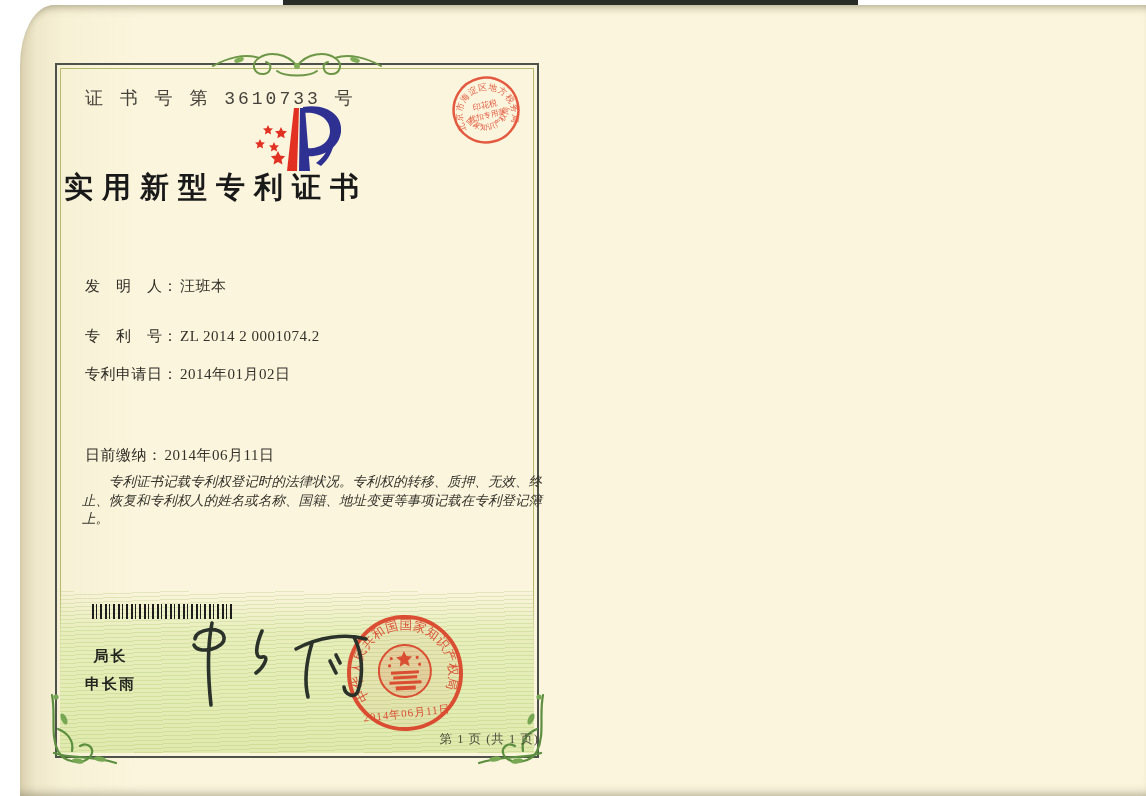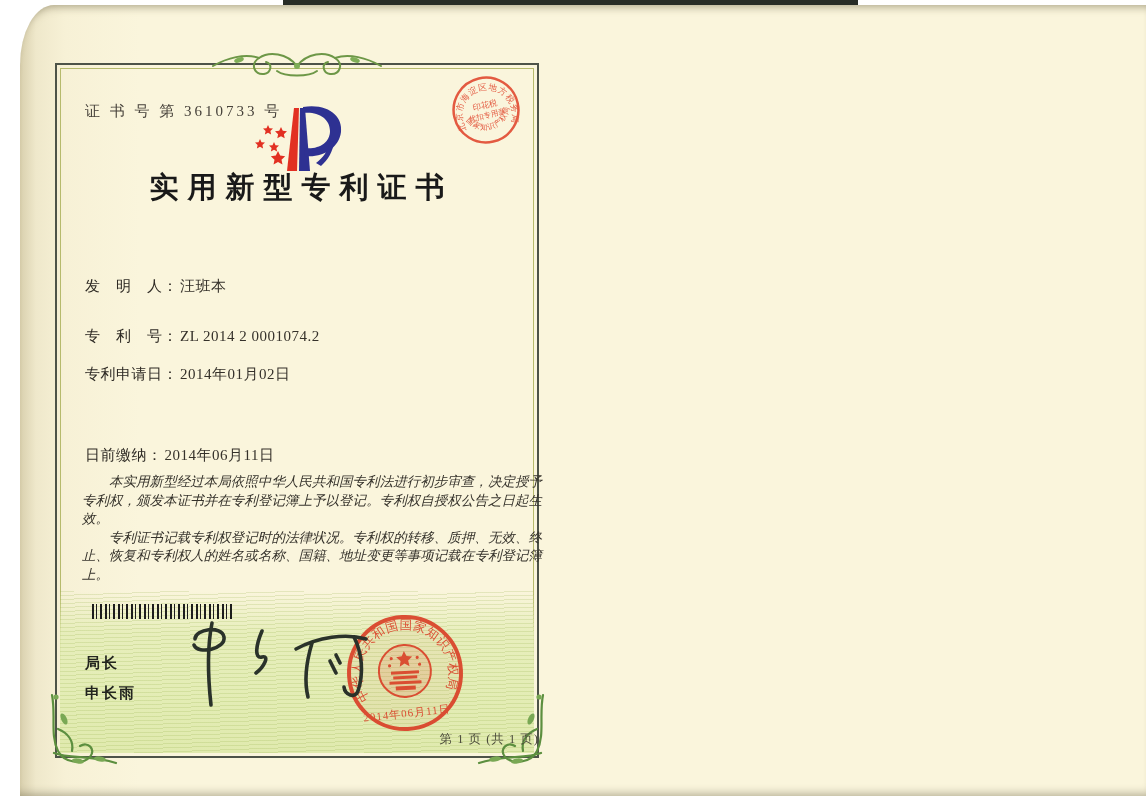--- a/index.html
+++ b/index.html
@@ -17,36 +17,36 @@
          border:2px solid #4d5348;outline:1px solid #b6ba6c;outline-offset:-6px;z-index:1;}
   .green-band{position:absolute;left:3px;right:3px;bottom:3px;height:162px;
         background:
           repeating-linear-gradient(178deg, rgba(140,170,62,.20) 0 1px, rgba(0,0,0,0) 1px 4px),
           linear-gradient(180deg, rgba(228,237,182,0) 0, rgba(228,237,182,.85) 42px, #e4edb6 95px, #e0eaae 100%);}
   .orn{position:absolute;z-index:2;}
   .orn-top{left:187px;top:44px;}
   .orn-bl{left:24px;top:684px;}
   .orn-br{left:453px;top:684px;transform:scaleX(-1);}
   
-  .cert-no{position:absolute;left:65px;top:97px;z-index:2;font-size:15px;color:#46413a;letter-spacing:3px;}
+  .cert-no{position:absolute;left:65px;top:81px;z-index:2;font-size:18px;color:#46413a;letter-spacing:3px;font-family:Liberation Mono, monospace;}
   .logo{position:absolute;left:217px;top:96px;z-index:2;}
-  .title{position:absolute;left:35px;top:163px;width:484px;z-index:2;text-align:center;
+  .title{position:absolute;left:35px;top:163px;width:484px;z-index:2;text-align:left;
          font-size:29px;font-weight:700;letter-spacing:9px;text-indent:9px;color:#191919;}
   .tax-stamp{position:absolute;left:430px;top:69px;z-index:3;transform:rotate(-13deg);opacity:.88;}
   .field{position:absolute;left:65px;z-index:2;font-size:15px;color:#2e2a24;letter-spacing:.5px;white-space:nowrap;}
   .field .val{margin-left:2px;color:#35312a;}
   .f0{top:242px}.f1{top:272px}.f2{top:322px}.f3{top:360px}.f4{top:402px}.f5{top:441px}
   .paras{position:absolute;left:62px;top:468px;width:460px;z-index:2;font-size:13.5px;line-height:18.5px;
          color:#35322b;text-align:justify;font-style:italic;}
   .paras p{margin:0;text-indent:2em;}
   .barcode{position:absolute;left:72px;top:599px;width:140px;height:15px;z-index:3;
         background:repeating-linear-gradient(90deg,#1d1d1d 0 2px,rgba(0,0,0,0) 2px 4px,#1d1d1d 4px 5px,rgba(0,0,0,0) 5px 8px,#1d1d1d 8px 10px,rgba(0,0,0,0) 10px 13px);}
   .issuer{position:absolute;left:65px;top:638px;z-index:3;
         font-family:"Liberation Sans","DejaVu Sans",sans-serif;font-weight:700;font-size:15px;color:#23251f;}
-  .issuer .line{margin:11px 0 9px 0;letter-spacing:2px;}
+  .issuer .line{margin:4px 0 9px 0;letter-spacing:2px;text-align:center;}
   .signature{position:absolute;left:130px;top:604px;z-index:4;}
   .office-seal{position:absolute;left:325px;top:608px;z-index:3;transform:rotate(-3deg);opacity:.93;}
   .footer{position:absolute;left:35px;top:726px;width:484px;z-index:2;text-align:right;
         font-size:12.5px;color:#4c4c3c;letter-spacing:1px;}
   svg text{font-family:"Liberation Serif","DejaVu Serif",serif;}
 </style>
 </head>
 <body>
 
 <div class="scene">
@@ -143,21 +143,20 @@
       <span class="lbl">专　利　号：</span><span class="val">ZL 2014 2 0001074.2</span>
     </div>
     <div class="field f3">
       <span class="lbl">专利申请日：</span><span class="val">2014年01月02日</span>
     </div>
     <div class="field f5">
       <span class="lbl">日前缴纳：</span><span class="val">2014年06月11日</span>
     </div>
 
     <div class="paras">
-      <p>本实用新型经过本局依照中华人民共和国专利法进行初步审查，决定授予专利权，颁发本证书并在专利登记簿上予以登记。专利权自授权公告之日起生效。</p>
       <p>专利证书记载专利权登记时的法律状况。专利权的转移、质押、无效、终止、恢复和专利权人的姓名或名称、国籍、地址变更等事项记载在专利登记簿上。</p>
     </div>
 
     <div class="barcode"></div>
 
     <div class="issuer">
       <div class="line">局长</div>
       <div class="line">申长雨</div>
     </div>
 

